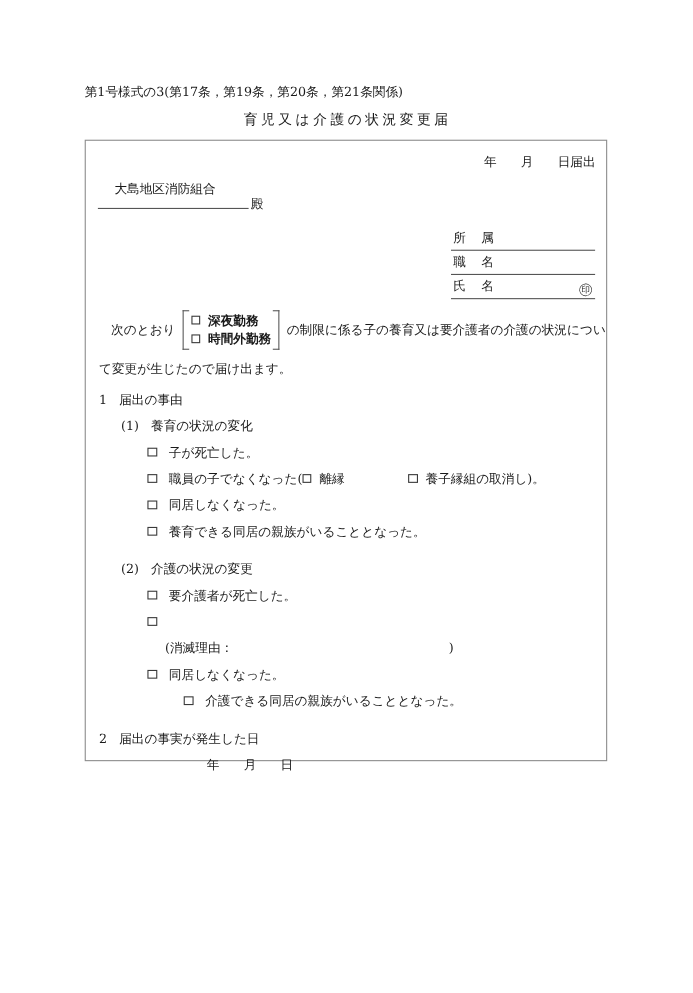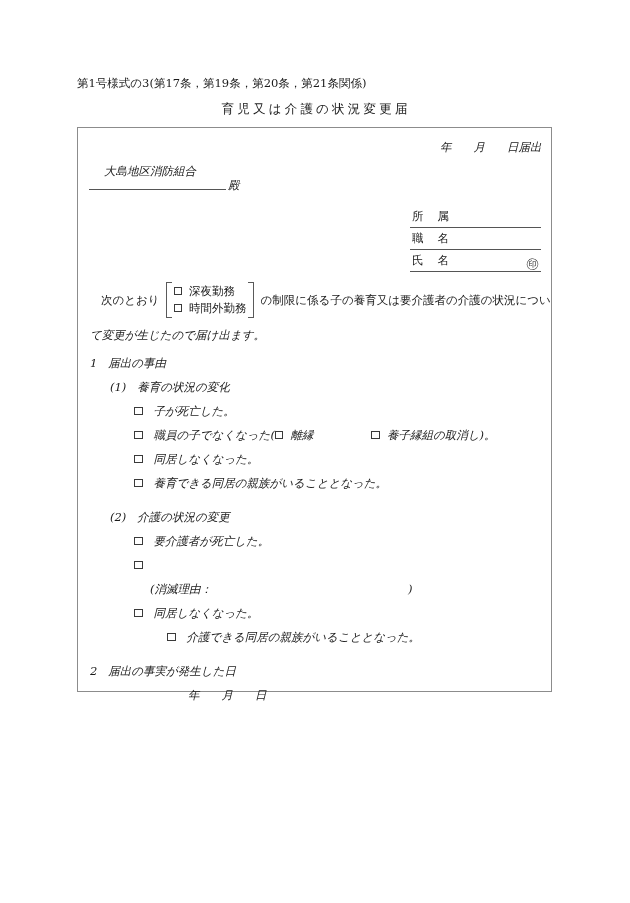--- a/index.html
+++ b/index.html
@@ -42,21 +42,21 @@
     left: 77px;
     top: 127px;
     width: 475px;
     height: 565px;
     border: 1px solid #8c8c8c;
     box-sizing: border-box;
     background: #fff;
   }
 
   
-  .abs { position: absolute; white-space: nowrap; font-style: italic; }
+  .abs { position: absolute; white-space: nowrap; }
 
   .submit-date {
     left: 340px;
     top: 12px;
     width: 120px;
     font-size: 11.5px;
     text-align: left;
   }
   .sp-lg { display: inline-block; width: 22px; }
 
@@ -141,20 +141,21 @@
     border-left: 1px solid #5a5a5a;
   }
   .bracket-group::after {
     right: 0;
     border-right: 1px solid #5a5a5a;
   }
   .bracket-line {
     font-size: 11.5px;
     line-height: 17px;
     white-space: nowrap;
+    font-weight: bold;
   }
   .clause-tail { padding-left: 5px; }
 
   .clause-cont {
     left: 12px;
     top: 200px;
     font-size: 11.5px;
   }
 
   

